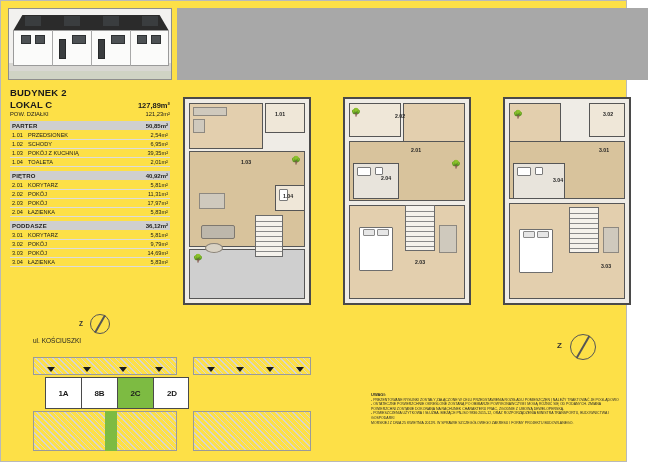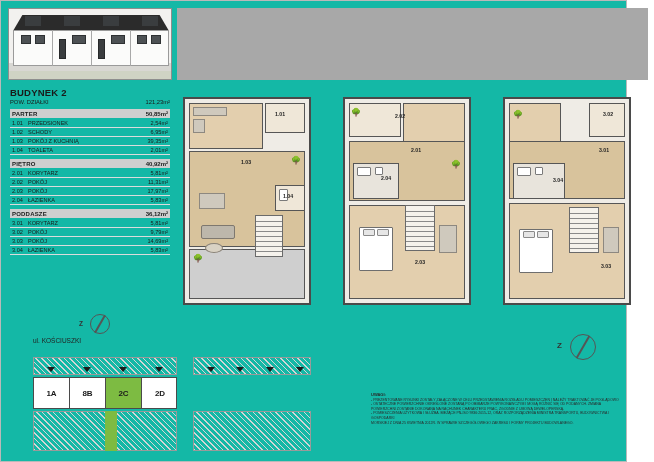--- a/index.html
+++ b/index.html
@@ -11,21 +11,21 @@
     font-family: "Liberation Sans", sans-serif;
     color: #1a1a1a;
     overflow: hidden;
     position: relative;
   }
   .page {
     position: absolute;
     left: 0; top: 0;
     width: 627px; height: 462px;
     border: 1px solid #b9b9b9;
-    background: #14b8a6;
+    background: #fde047;
   }
 
   
   .facade {
     position: absolute;
     left: 7px; top: 7px;
     width: 164px; height: 72px;
     background: #e7e7e5;
     border: 1px solid #8e8e8e;
     overflow: hidden;
@@ -206,20 +206,24 @@
     <div class="door" style="left:89px; top:30px; width:7px;  height:20px;"></div>
     <div class="win" style="left:102px;top:26px; width:14px; height:9px;"></div>
     <div class="win" style="left:128px;top:26px; width:10px; height:9px;"></div>
     <div class="win" style="left:142px;top:26px; width:10px; height:9px;"></div>
   </div>
 
   <div class="banner"></div>
 
   <div class="legend">
     <div class="bld">BUDYNEK 2</div>
+    <div class="lokal-row">
+      <div class="lokal">LOKAL  C</div>
+      <div class="area">127,89m²</div>
+    </div>
     <div class="pow-row">
       <div class="pow">POW. DZIAŁKI</div>
       <div class="pow-val">121,23m²</div>
     </div>
 
     <div class="sect">
       <div class="sect-head">
         <span class="nm">PARTER</span>
         <span class="sm">50,85m²</span>
       </div>
@@ -428,21 +432,21 @@
 
   <div class="site">
     <div class="street">ul. KOŚCIUSZKI</div>
 
     <div class="hatch" style="left:22px; top:8px; width:144px; height:18px;"></div>
     <div class="hatch" style="left:182px; top:8px; width:118px; height:18px;"></div>
     <div class="hatch" style="left:22px; top:62px; width:144px; height:40px;"></div>
     <div class="hatch" style="left:182px; top:62px; width:118px; height:40px;"></div>
     <div class="greenstrip" style="left:94px; top:62px; width:12px; height:40px;"></div>
 
-    <div class="blockrow" style="left:22px; top:28px; width:144px; height:32px;">
+    <div class="blockrow" style="left:34px; top:28px; width:144px; height:32px;">
       <div class="unit" style="left:0px; width:36px;">1A</div>
       <div class="unit" style="left:36px; width:36px;">8B</div>
       <div class="unit hl" style="left:72px; width:36px;">2C</div>
       <div class="unit last" style="left:108px; width:36px;">2D</div>
     </div>
 
 
     <div class="tri" style="left:36px;  top:18px;"></div>
     <div class="tri" style="left:72px;  top:18px;"></div>
     <div class="tri" style="left:108px; top:18px;"></div>

